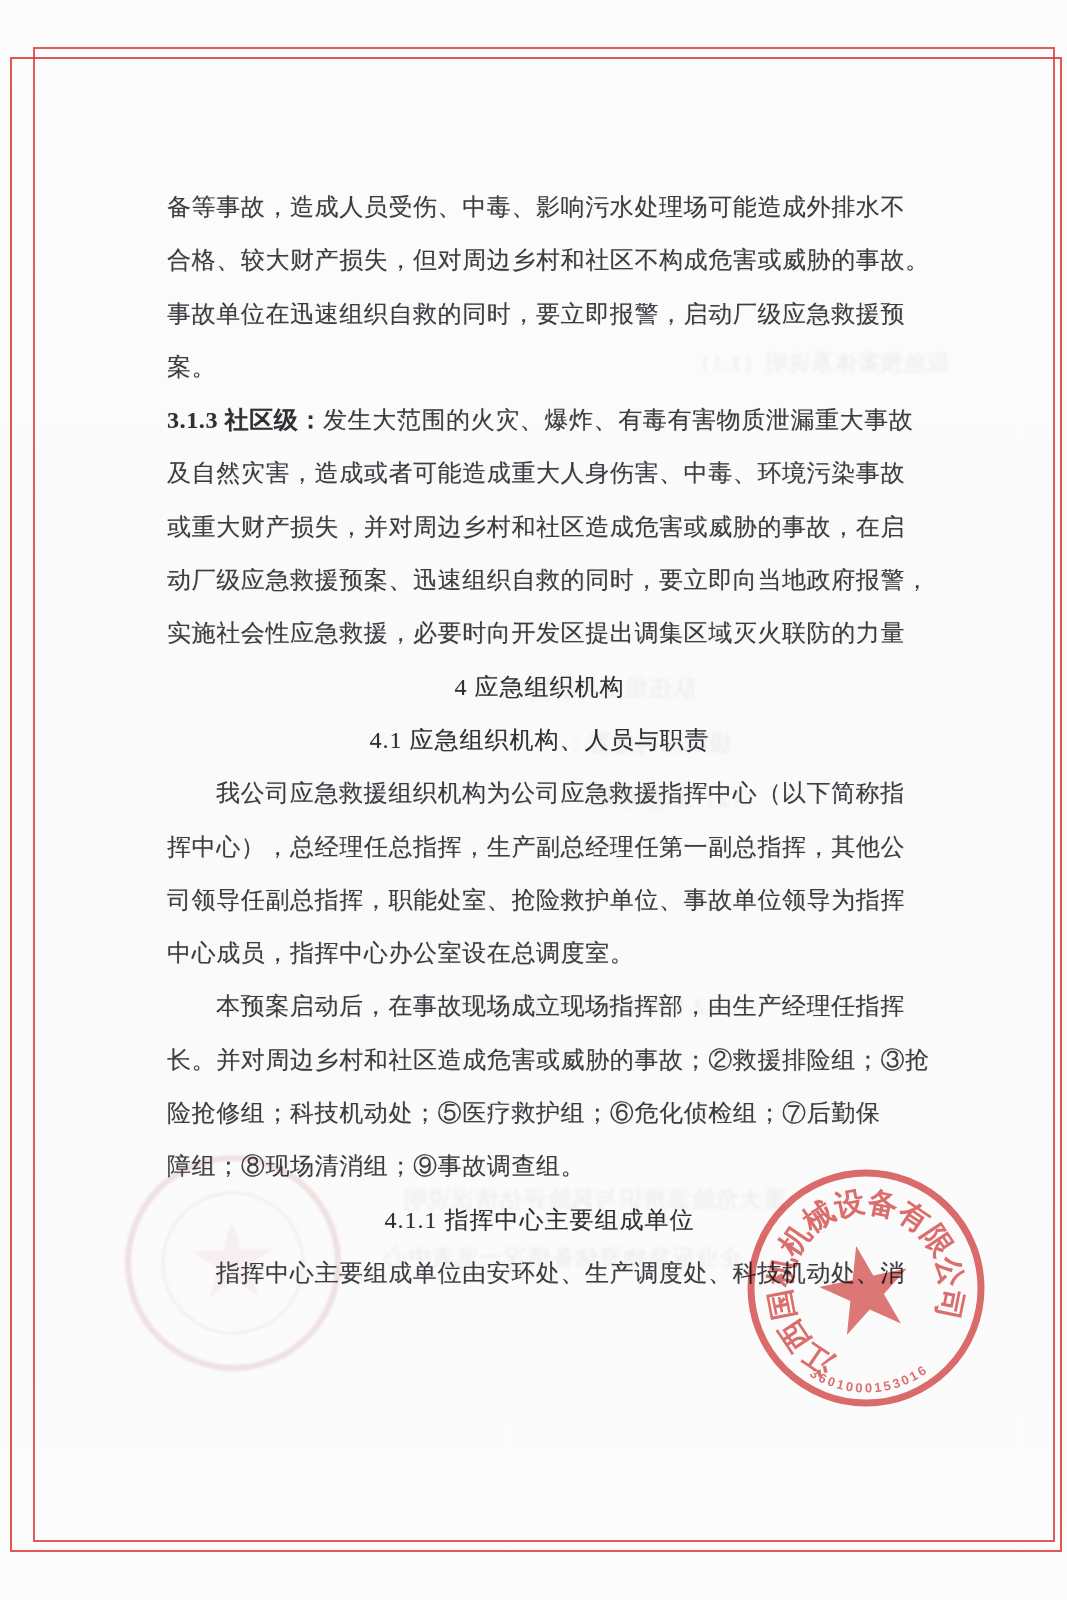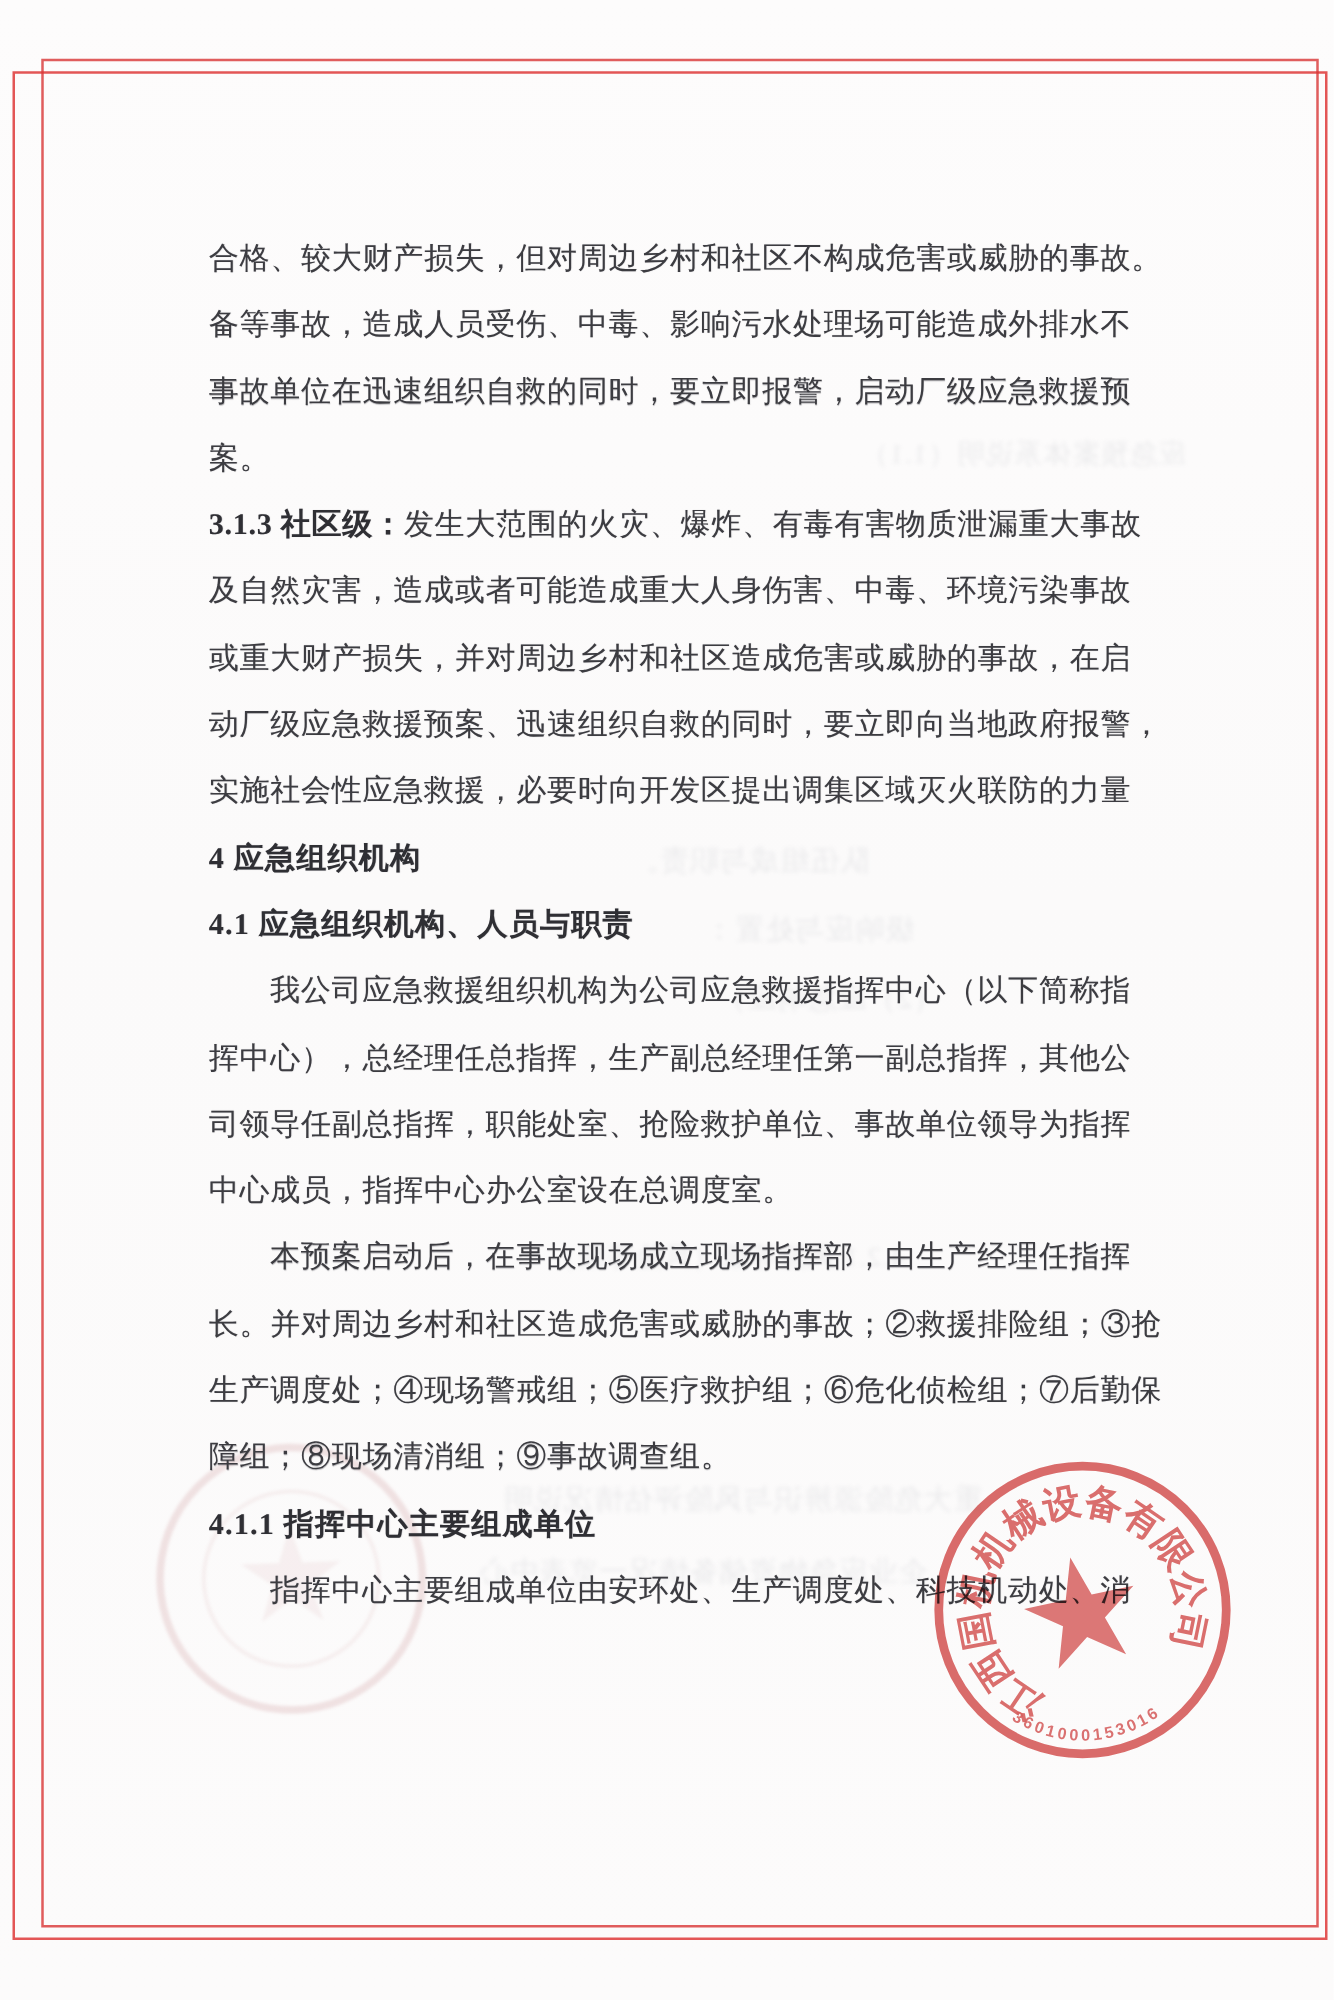--- a/index.html
+++ b/index.html
@@ -17,21 +17,21 @@
   .frame-inner{left:33px;top:47px;width:1022px;height:1495px;border-color:rgba(216,52,52,.8);}
 
   .doc{
     position:absolute;left:167px;top:181px;width:745px;
     font-size:24px;line-height:53.3px;letter-spacing:.6px;
     color:#3c3c41;
     text-shadow:.3px .3px .7px rgba(70,70,78,.38);
   }
   .line{white-space:nowrap;height:53.3px;}
   .line.indent{padding-left:49px;}
-  .line.heading{font-weight:bold;color:#2f2f34;letter-spacing:1px;}
+  .line.heading{font-weight:normal;color:#2f2f34;letter-spacing:1px;text-align:center;}
   .line b{font-weight:bold;color:#2f2f34;}
 
   
   .ghosts{position:absolute;inset:0;pointer-events:none;}
   .ghost-line{
     position:absolute;white-space:nowrap;
     font-size:23px;color:#8d929c;opacity:.15;
     filter:blur(1.8px);transform:scaleX(-1);
     letter-spacing:1px;
   }
@@ -66,38 +66,38 @@
 
 <div class="ghost-stamp">
   <svg width="224" height="224" viewBox="0 0 224 224">
     <circle cx="112" cy="112" r="105" fill="none" stroke-width="6" stroke="#c07d80"></circle>
     <circle cx="112" cy="112" r="70" fill="none" stroke-width="3" opacity=".5" stroke="#c07d80"></circle>
     <path id="ghost-star" d="M104.7,70.6L119.0,97.6L149.1,92.3L127.8,114.2L142.2,141.2L114.8,127.8L93.6,149.7L97.9,119.5L70.4,106.2L100.5,100.9Z" fill="#c07d80" opacity=".45"></path>
   </svg>
 </div>
 
 <div class="doc">
+    <div class="line">备等事故，造成人员受伤、中毒、影响污水处理场可能造成外排水不</div>
     <div class="line">合格、较大财产损失，但对周边乡村和社区不构成危害或威胁的事故。</div>
-    <div class="line">备等事故，造成人员受伤、中毒、影响污水处理场可能造成外排水不</div>
     <div class="line">事故单位在迅速组织自救的同时，要立即报警，启动厂级应急救援预</div>
     <div class="line">案。</div>
     <div class="line"><b>3.1.3 社区级：</b>发生大范围的火灾、爆炸、有毒有害物质泄漏重大事故</div>
     <div class="line">及自然灾害，造成或者可能造成重大人身伤害、中毒、环境污染事故</div>
     <div class="line">或重大财产损失，并对周边乡村和社区造成危害或威胁的事故，在启</div>
     <div class="line">动厂级应急救援预案、迅速组织自救的同时，要立即向当地政府报警，</div>
     <div class="line">实施社会性应急救援，必要时向开发区提出调集区域灭火联防的力量</div>
     <div class="line heading">4 应急组织机构</div>
     <div class="line heading">4.1 应急组织机构、人员与职责</div>
     <div class="line indent">我公司应急救援组织机构为公司应急救援指挥中心（以下简称指</div>
     <div class="line">挥中心），总经理任总指挥，生产副总经理任第一副总指挥，其他公</div>
     <div class="line">司领导任副总指挥，职能处室、抢险救护单位、事故单位领导为指挥</div>
     <div class="line">中心成员，指挥中心办公室设在总调度室。</div>
     <div class="line indent">本预案启动后，在事故现场成立现场指挥部，由生产经理任指挥</div>
     <div class="line">长。并对周边乡村和社区造成危害或威胁的事故；②救援排险组；③抢</div>
-    <div class="line">生产调度处；④现场警戒组；⑤医疗救护组；⑥危化侦检组；⑦后勤保</div>
+    <div class="line">险抢修组；科技机动处；⑤医疗救护组；⑥危化侦检组；⑦后勤保</div>
     <div class="line">障组；⑧现场清消组；⑨事故调查组。</div>
     <div class="line heading">4.1.1 指挥中心主要组成单位</div>
     <div class="line indent">指挥中心主要组成单位由安环处、生产调度处、科技机动处、消</div>
   </div>
 
 <div class="stamp">
   <svg width="244" height="244" viewBox="0 0 244 244">
     <g id="stamp-g">
         <circle cx="122" cy="122" r="115" fill="none" stroke="#d0504f" stroke-width="7" opacity="0.92"></circle>
         <path d="M112.2,80.0L129.3,109.6L162.7,102.5L139.9,127.9L156.9,157.4L125.7,143.6L102.9,168.9L106.4,135.0L75.3,121.1L108.6,114.0Z" fill="#d0504f" opacity="0.85"></path>

